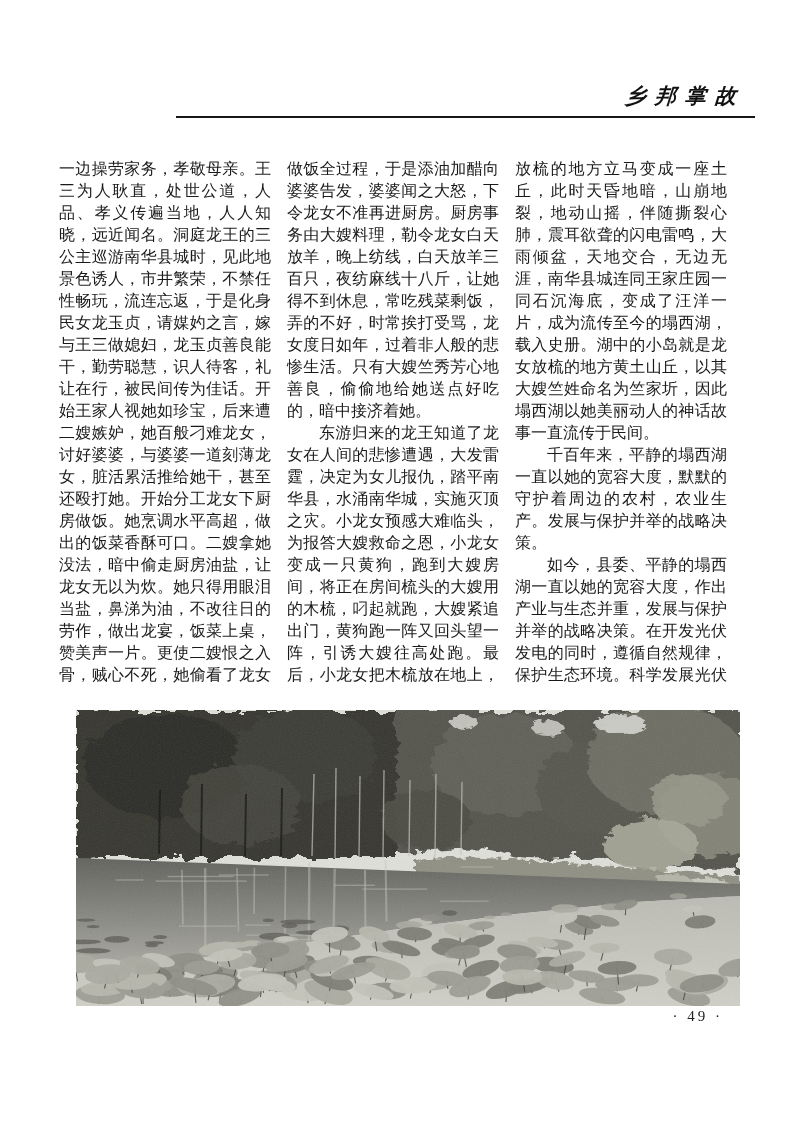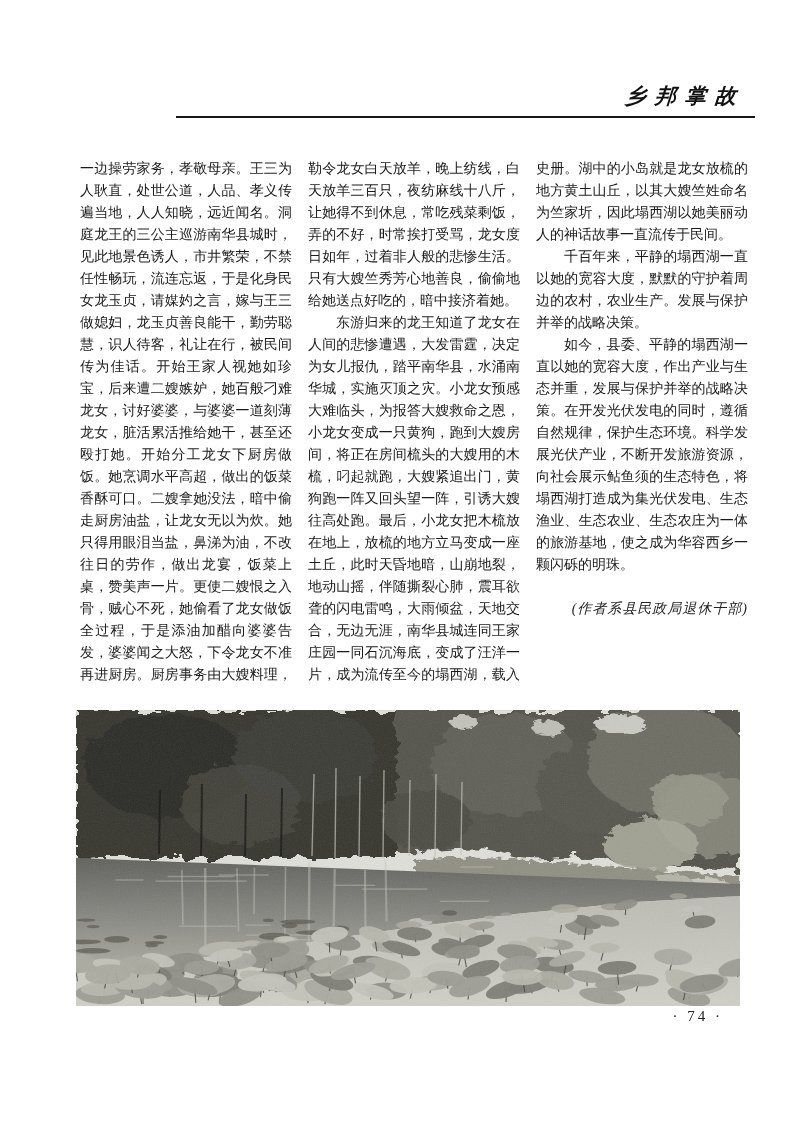--- a/index.html
+++ b/index.html
@@ -9,23 +9,23 @@
   }
   .header-title{
     position:absolute;top:82px;right:48px;
     font-size:21px;font-weight:600;font-style:italic;letter-spacing:9px;
     transform:skewX(-4deg);color:#111;white-space:nowrap;
   }
   .header-rule{
     position:absolute;left:176px;right:38px;top:116px;height:2px;background:#161616;
   }
   .columns{
-    position:absolute;left:80px;top:158px;width:668px;height:548px;
+    position:absolute;left:59px;top:158px;width:668px;height:548px;
     column-count:3;column-gap:16px;column-fill:auto;
-    font-size:14px;line-height:22px;text-align:justify;text-justify:inter-character;
+    font-size:16px;line-height:22px;text-align:justify;text-justify:inter-character;
     color:#1a1a1a;overflow:hidden;
   }
   .columns p{margin:0;padding:0;}
   .columns p.indent{text-indent:2em;}
   .attribution{
     margin-top:22px !important;text-align:right;font-style:italic;
     letter-spacing:1px;padding-right:2px;color:#222;
   }
   .photo{
     position:absolute;left:76px;top:710px;width:664px;height:296px;margin:0;padding:0;
@@ -417,15 +417,15 @@
           <line x1="199.78375601768494" y1="279.72334337547505" x2="199.30303502082825" y2="274.19158420279706" stroke="#44443e" stroke-width="1.1" opacity="0.85"></line>
           <ellipse cx="199.30303502082825" cy="274.19158420279706" rx="20.515492978171906" ry="6.7588205882324655" fill="#c3c3b9" opacity="0.95" transform="rotate(11.0 199.30303502082825 274.19158420279706)"></ellipse>
           <line x1="279.60859298706055" y1="273.28132107844755" x2="277.20197582244873" y2="261.0874363183062" stroke="#44443e" stroke-width="1.1" opacity="0.85"></line>
           <ellipse cx="277.20197582244873" cy="261.0874363183062" rx="22.970803885355597" ry="7.014441515129035" fill="#9c9c93" opacity="0.95" transform="rotate(-14.7 277.20197582244873 261.0874363183062)"></ellipse>
         </g>
 
       <rect width="664" height="296" filter="url(#grain)" opacity="0.6"></rect>
     </svg>
   </figure>
 
-  <div class="page-number">· 74 ·</div>
+  <div class="page-number">· 49 ·</div>
 
 </div>
 
 </body></html>

